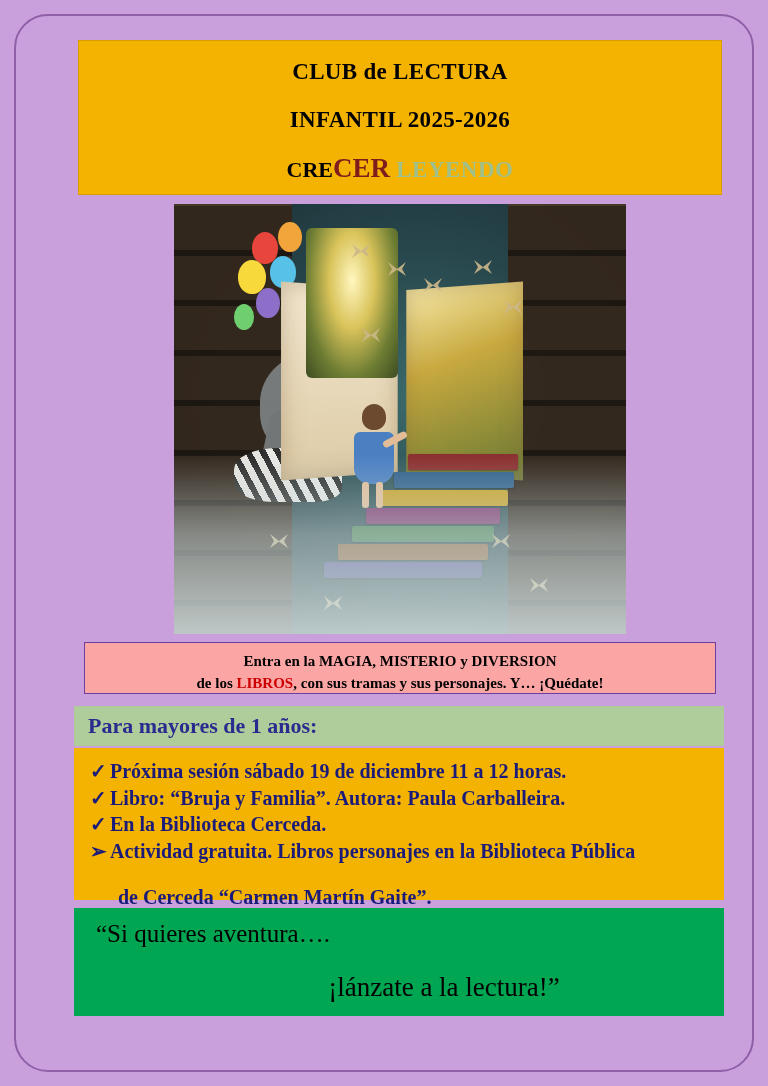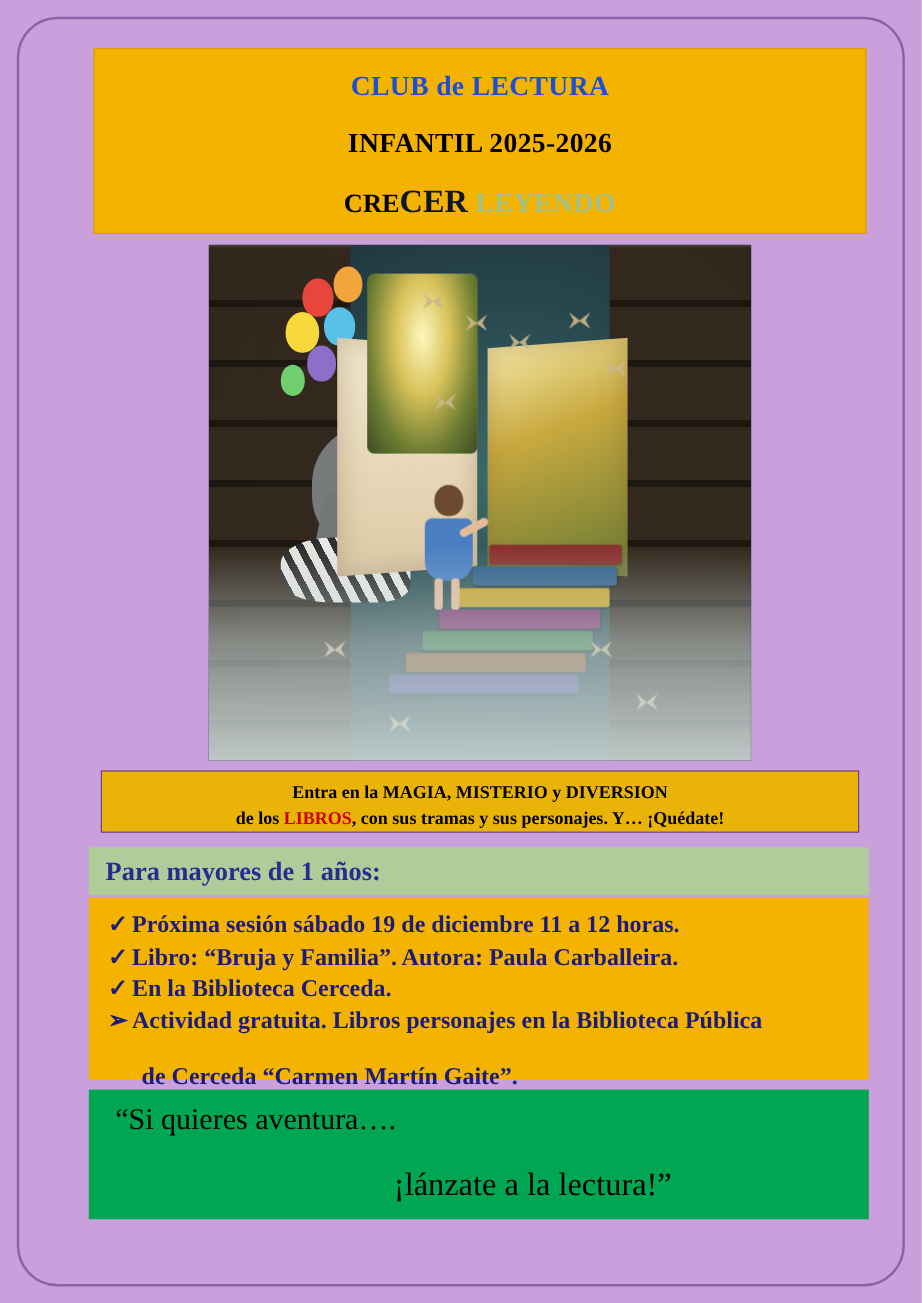--- a/index.html
+++ b/index.html
@@ -42,21 +42,21 @@
     width: 644px;
     height: 155px;
     background: #f5b301;
     border: 1px solid #d89c00;
     box-sizing: border-box;
   }
   .header-line1 {
     text-align: center;
     font-weight: bold;
     font-size: 23px;
-    color: #1d4ed8;
+    color: #000000;
     margin-top: 18px;
     letter-spacing: 0.3px;
   }
   .header-line2 {
     text-align: center;
     font-weight: bold;
     font-size: 23px;
     color: #000;
     margin-top: 22px;
     letter-spacing: 0.3px;
@@ -68,21 +68,21 @@
     font-weight: bold;
   }
   .crecer-part1 {
     font-size: 22px;
     font-weight: bold;
     color: #000;
   }
   .crecer-part2 {
     font-size: 27px;
     font-weight: bold;
-    color: #0f172a;
+    color: #7f1d1d;
   }
   .crecer-leyendo {
     font-size: 23px;
     font-weight: bold;
     color: #9fc08a;
     letter-spacing: 0.5px;
   }
 
   
   .crest {
@@ -272,21 +272,21 @@
     opacity: 0.9;
   }
 
   
   .subtitle-box {
     position: absolute;
     left: 68px;
     top: 626px;
     width: 632px;
     height: 52px;
-    background: #eab308;
+    background: #fca5a5;
     border: 1px solid #6b3fa0;
     box-sizing: border-box;
     text-align: center;
     padding-top: 8px;
   }
   .subtitle-line {
     font-size: 15px;
     font-weight: bold;
     color: #000;
     line-height: 1.45;

